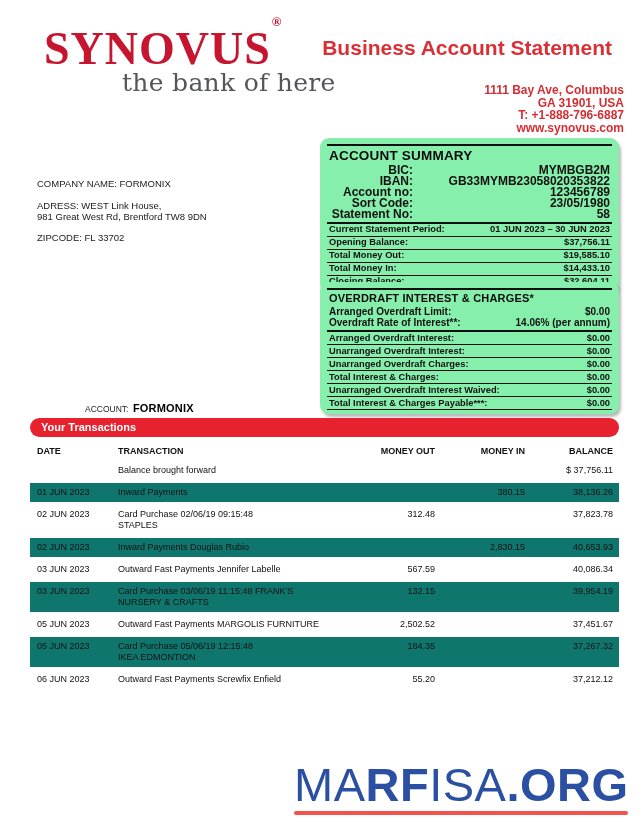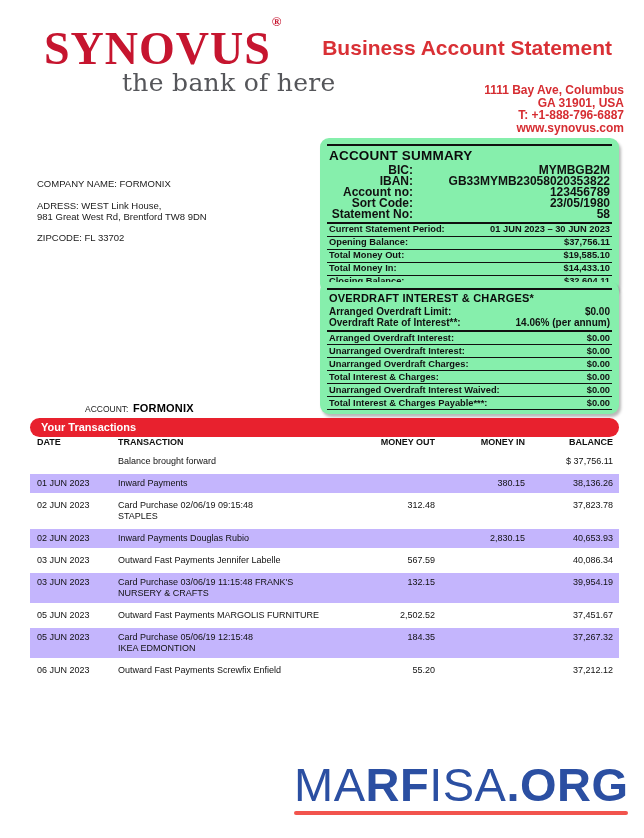--- a/index.html
+++ b/index.html
@@ -51,24 +51,24 @@
   .plain-row { display:flex; justify-content:space-between; font-size:10px; font-weight:700; line-height:10.6px; }
 
   
   .transactions { position:absolute; left:30px; top:398px; width:589px; }
   .account-line { margin-left:7px; height:13px; }
   .acct-lbl { font-size:8.5px; font-weight:400; color:#222;margin-left:48px; }
   .acct-name { font-size:11px; font-weight:800; color:#000; letter-spacing:0.2px; }
   .tx-bar { margin-top:7px; height:19px; background:#e8212e; border-radius:9.5px;
     color:#fff; font-weight:700; font-size:11px; line-height:19px; padding-left:11px; }
   .tx-grid { display:grid; grid-template-columns:81px 222px 95px 90px 88px; padding-left:7px; padding-right:6px; }
-  .tx-header { font-size:9px; font-weight:700; margin-bottom:5px; }
+  .tx-header { margin-top:9px; font-size:9px; font-weight:700; margin-bottom:5px; }
   .tx-grid .num { text-align:right; }
   .tx-row { font-size:9px; line-height:11px; padding-top:4px; padding-bottom:4px; margin-bottom:3px; }
-  .tx-row.shaded { background:#c4b5fd; }
+  .tx-row.shaded { background:#0f766e; }
   .tx-row .desc2:empty { display:none; }
 
   
   .site-footer { position:absolute; left:294px; top:762px; width:338px; }
   .site-name { font-size:47px; line-height:46px; color:#2b4fa2; letter-spacing:0.5px; white-space:nowrap; }
   .w-light { font-weight:400; }
   .w-bold { font-weight:700; }
   .site-underline { height:4px; background:#f2544d; border-radius:2px; margin-top:3px; width:334px; }
 </style>
 </head>

